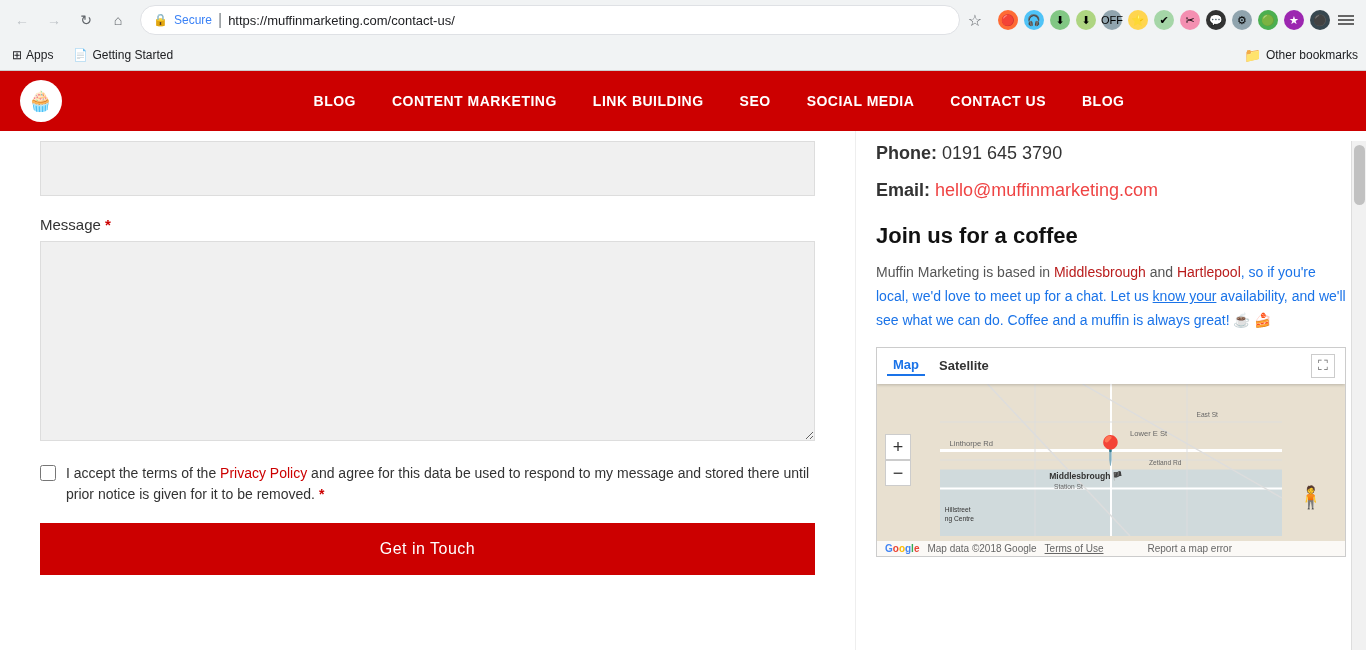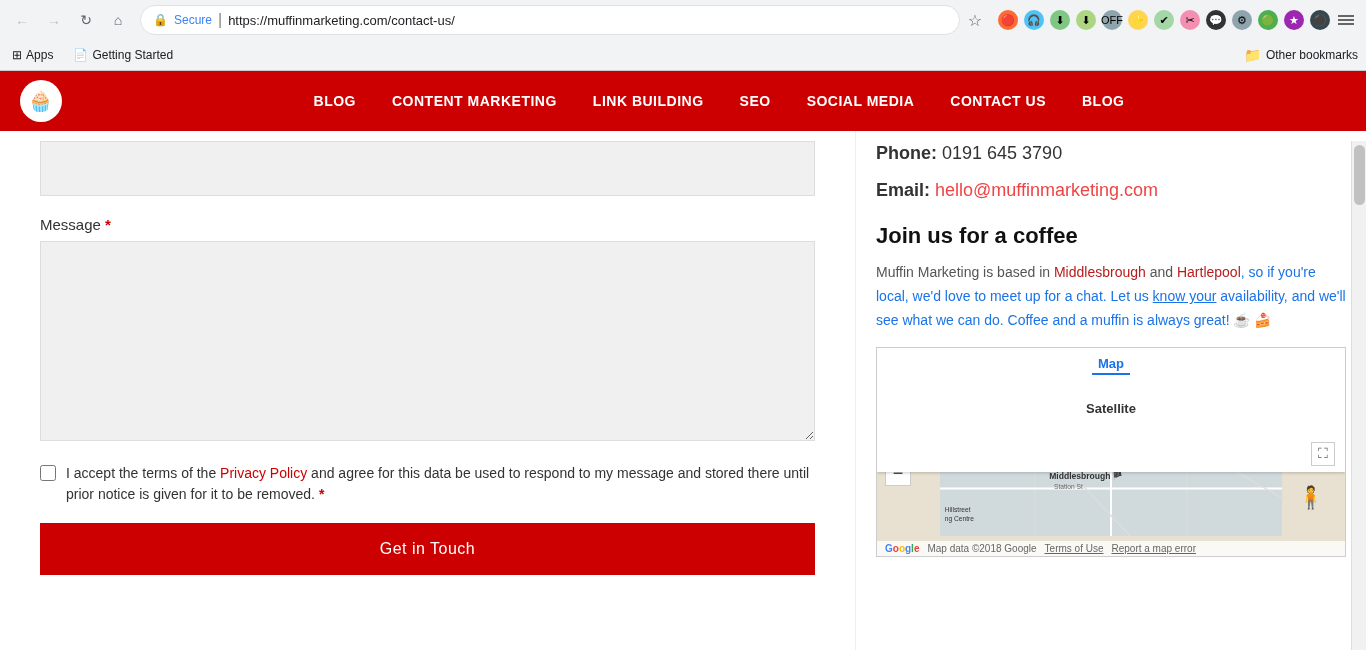--- a/index.html
+++ b/index.html
@@ -269,26 +269,25 @@
       border: 1px solid #ccc;
       position: relative;
       overflow: hidden;
       background: #e8e0d0;
     }
     .map-toolbar {
       display: flex;
       align-items: center;
       background: #fff;
       padding: 6px 10px;
-      gap: 24px;
+      gap: 8px;
       position: absolute;
       top: 0; left: 0; right: 0;
       z-index: 10;
       box-shadow: 0 1px 3px rgba(0,0,0,0.2);
-      flex-direction: column;
     }
     .map-tab {
       font-size: 13px;
       font-weight: bold;
       color: #333;
       cursor: pointer;
       padding: 2px 6px;
     }
     .map-tab.active { color: #1a73e8; border-bottom: 2px solid #1a73e8; }
     .map-expand-btn {
@@ -513,18 +512,18 @@
           <div class="map-pin">📍</div>
           
           <div style="position:absolute;right:20px;bottom:25px;font-size:22px;">🧍</div>
         </div>
         <div class="map-footer">
           <span style="font-weight:bold;">
             <span style="color:#4285f4;">G</span><span style="color:#ea4335;">o</span><span style="color:#fbbc05;">o</span><span style="color:#4285f4;">g</span><span style="color:#34a853;">l</span><span style="color:#ea4335;">e</span>
           </span>
           <span>Map data ©2018 Google</span>
           <span style="text-decoration:underline;cursor:pointer;">Terms of Use</span>
-          <span style="text-decoration:underline;cursor:pointer;">Report a map error</span>
+          <span style="cursor:pointer;margin-left:36px;">Report a map error</span>
         </div>
       </div>
     </div>
   </div>
 </div>
 
 </body></html>

